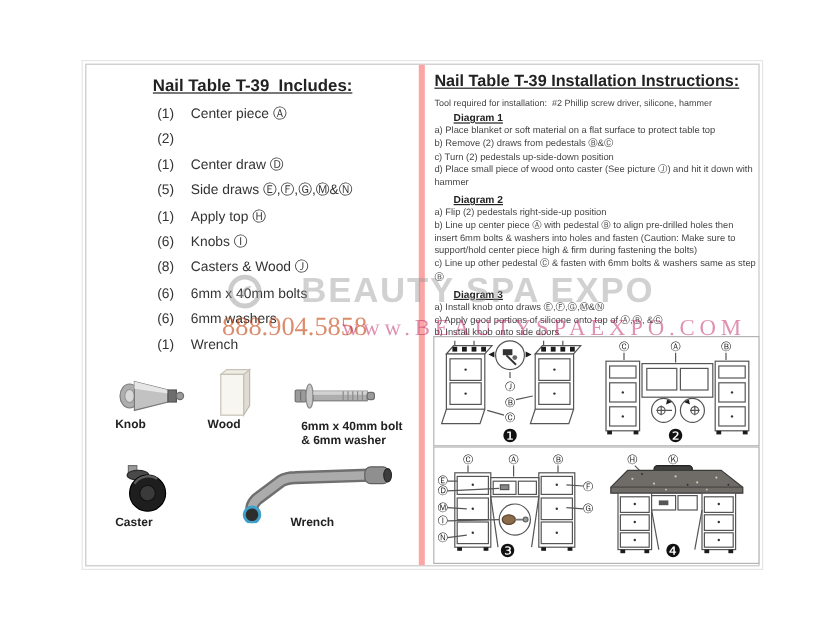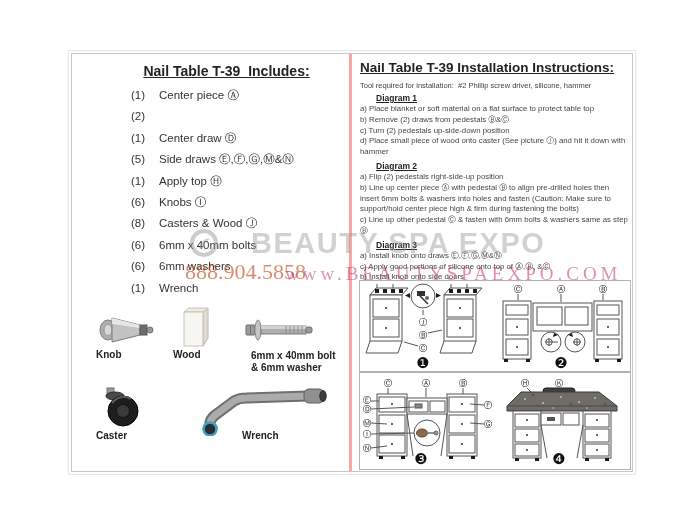--- a/index.html
+++ b/index.html
@@ -1,24 +1,24 @@
 <!DOCTYPE html>
 <html><head>
 <meta charset="utf-8">
 <style>
   html,body{margin:0;padding:0;background:#fff;}
   .page{position:relative;width:700px;height:525px;background:#ffffff;overflow:hidden;
         font-family:"Liberation Sans","DejaVu Sans",sans-serif;color:#3b3b3b;}
   .sheet{position:absolute;left:71px;top:53px;width:560px;height:417px;background:#fff;
          border:1px solid #c7c7c7;outline:1px solid #e6e6e6;outline-offset:2px;}
   .panel-left{position:absolute;left:0;top:0;width:277px;height:417px;}
-  .panel-right{position:absolute;left:277px;top:0;width:282px;height:417px;border-left:3px solid #fca5a5;}
+  .panel-right{position:absolute;left:277px;top:0;width:282px;height:417px;border-left:5px solid #fca5a5;}
 
   
-  .inc-title{position:absolute;left:16px;top:9px;width:277px;text-align:center;font-size:14px;
+  .inc-title{position:absolute;left:0;top:9px;width:277px;text-align:center;font-size:14px;
              font-weight:bold;color:#222;text-decoration:underline;white-space:pre;}
   .inc-list{position:absolute;left:59px;top:31px;}
   .inc-row{display:flex;height:21.4px;line-height:21.4px;font-size:11.5px;color:#333;}
   .inc-qty{width:28px;}
   .part-img{position:absolute;}
   .part-label{position:absolute;font-size:10px;font-weight:bold;color:#222;text-align:left;}
   .part-label.two-line{text-align:left;white-space:pre-line;line-height:12px;}
 
   
   .ins-flow{position:absolute;left:8px;top:6px;width:270px;}

